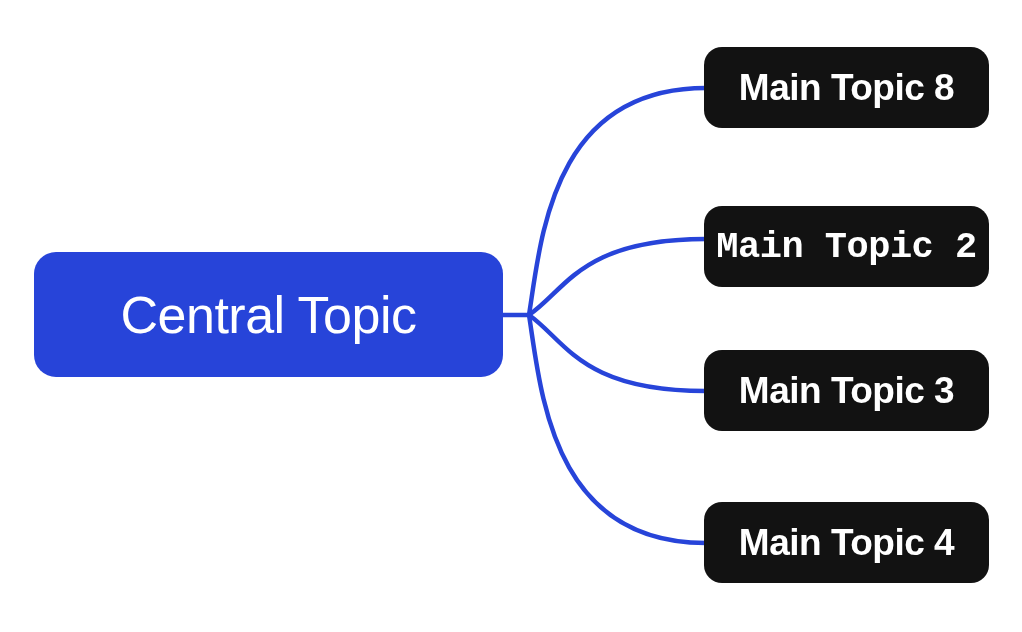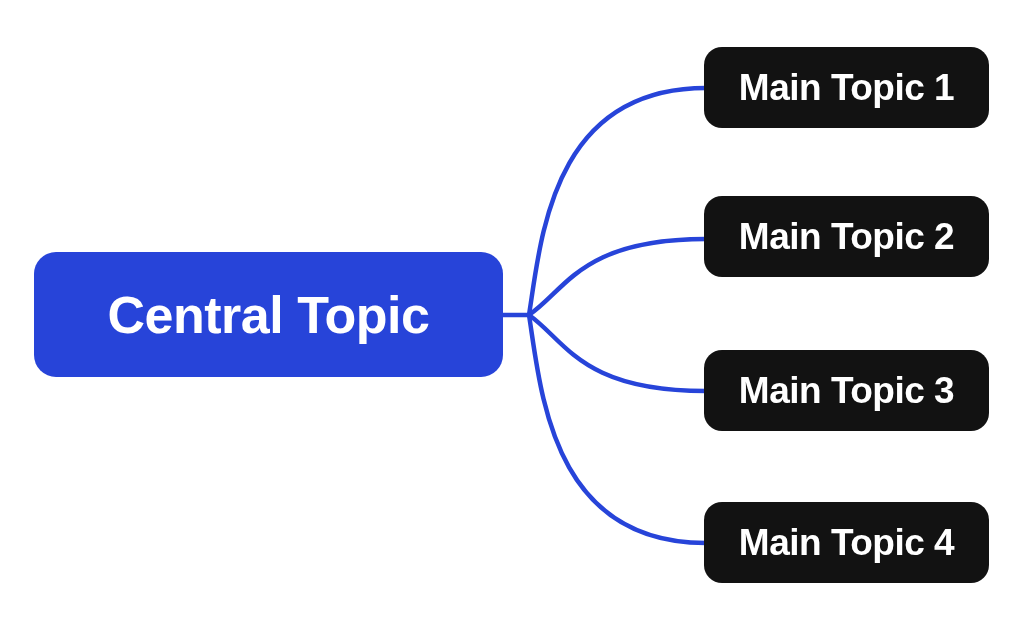--- a/index.html
+++ b/index.html
@@ -39,35 +39,35 @@
     justify-content: center;
     cursor: pointer;
   }
   .central-node {
     left: 34px; top: 252px;
     width: 469px; height: 125px;
     background: var(--accent);
     border-radius: 22px;
     color: var(--central-text);
     font-size: 52px;
-    font-weight: 700;
+    font-weight: 400;
     letter-spacing: -0.5px;
   }
   .topic-node {
     left: 704px;
     width: 285px; height: 81px;
     background: var(--node-bg);
     border-radius: 18px;
     color: var(--node-text);
     font-size: 37px;
     font-weight: 700;
     letter-spacing: -0.5px;
   }
   .topic-1 { top: 47px; }
-  .topic-2 { top: 196px; }
+  .topic-2 { top: 206px; font-family: Liberation Mono, monospace; }
   .topic-3 { top: 350px; text-align: center; }
   .topic-4 { top: 502px; }
 </style>
 </head>
 <body>
 
 <div class="canvas">
 
   <svg class="connectors" viewBox="0 0 1022 632" xmlns="http://www.w3.org/2000/svg">
     <path d="M 503 315 L 529 315"></path>
@@ -75,21 +75,21 @@
     <path d="M 529 315 C 566 290 581 239 706 239"></path>
     <path d="M 529 315 C 566 341 581 391 706 391"></path>
     <path d="M 529 315 C 541 391 551 543 706 543"></path>
   </svg>
 
   <div class="node central-node">
     <span>Central Topic</span>
   </div>
 
   <div class="node topic-node topic-1">
-    <span>Main Topic 1</span>
+    <span>Main Topic 8</span>
   </div>
 
   <div class="node topic-node topic-2">
     <span>Main Topic 2</span>
   </div>
 
   <div class="node topic-node topic-3">
     <span>Main Topic 3</span>
   </div>
 

